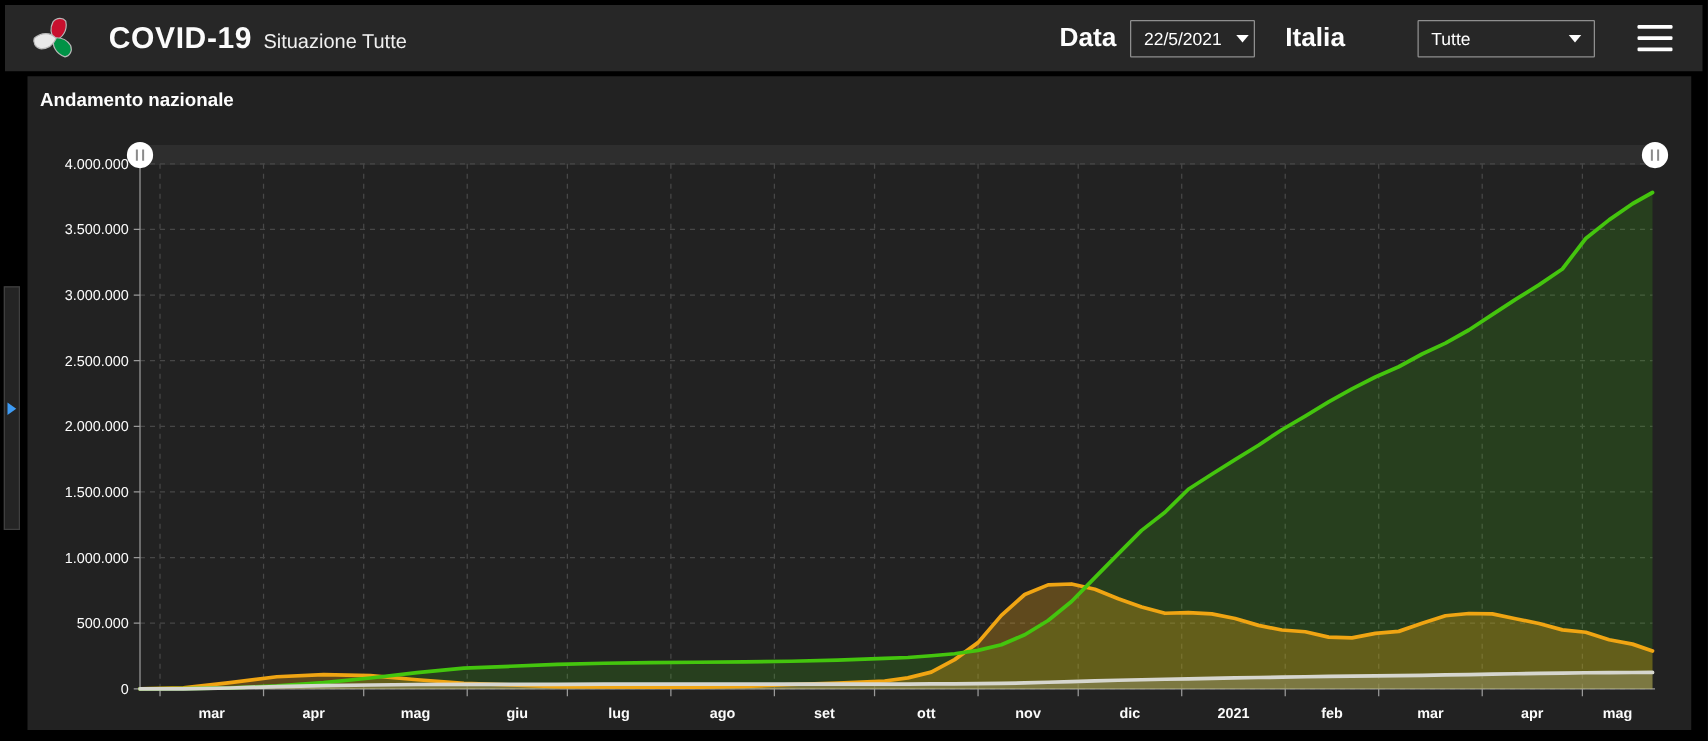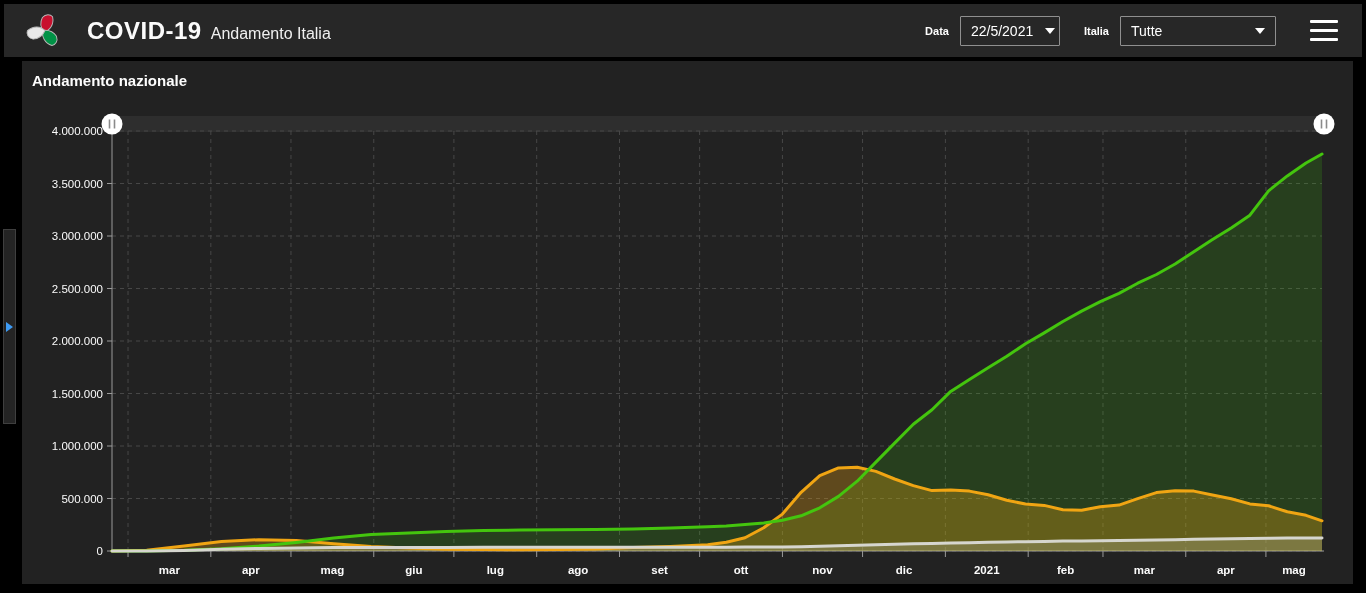--- a/index.html
+++ b/index.html
@@ -11,33 +11,33 @@
   
   .header{
     position:absolute;left:4px;top:4px;right:4px;height:53px;
     background:#272727;display:flex;align-items:center;
   }
   .logo{width:38px;height:38px;margin-left:21px;flex:0 0 auto;}
   .title-group{display:flex;align-items:baseline;margin-left:12px;}
   .app-title{font-size:24px;font-weight:bold;letter-spacing:.5px;color:#fbfbfb;margin-left:12px;}
   .app-subtitle{font-size:16px;margin-left:9px;color:#f0f0f0;}
   .header-spacer{flex:1;}
-  .ctl-label{font-size:11px;font-weight:bold;margin-right:11px;color:#fdfdfd;}
+  .ctl-label{font-size:21px;font-weight:bold;margin-right:11px;color:#fdfdfd;}
   .select-box{
     height:30px;border:1px solid #8f8f8f;border-radius:1px;
     display:flex;align-items:center;justify-content:space-between;
     padding:0 10px;font-size:14px;color:#fff;cursor:pointer;background:transparent;
     box-sizing:border-box;
   }
   .select-box .caret{
     width:0;height:0;border-left:5px solid transparent;border-right:5px solid transparent;
     border-top:6px solid #fff;margin-left:12px;flex:0 0 auto;
   }
   .date-box{width:100px;margin-right:24px;}
-  .region-box{width:156px;margin-right:34px;}
+  .region-box{width:142px;margin-right:34px;margin-left:47px;}
   .hamburger{width:28px;height:21px;margin-right:24px;display:flex;flex-direction:column;justify-content:space-between;cursor:pointer;}
   .hamburger .bar{height:3.4px;background:#fff;border-radius:1px;}
   
   .side-strip{
     position:absolute;left:3px;top:229px;width:13px;height:195px;
     background:#242424;border:1px solid #3f3f3f;box-sizing:border-box;
     display:flex;align-items:center;justify-content:center;cursor:pointer;
   }
   .side-strip .arrow{
     width:0;height:0;border-top:5px solid transparent;border-bottom:5px solid transparent;
@@ -61,21 +61,21 @@
 <div class="header">
   <svg class="logo" viewBox="-20 -20 40 40">
     <g stroke="#b9b9b9" stroke-width="1" stroke-linejoin="round">
       <path d="M0,1 C6,-2 8,-10 4,-17 C1,-19 -4,-18 -6,-13 C-7,-7 -4,-2 0,1 Z" fill="#c8102e" transform="rotate(18)"></path>
       <path d="M0,1 C6,-2 8,-10 4,-17 C1,-19 -4,-18 -6,-13 C-7,-7 -4,-2 0,1 Z" fill="#009246" transform="rotate(138)"></path>
       <path d="M0,1 C6,-2 8,-10 4,-17 C1,-19 -4,-18 -6,-13 C-7,-7 -4,-2 0,1 Z" fill="#e8e8e8" transform="rotate(258)"></path>
     </g>
   </svg>
   <div class="title-group">
     <span class="app-title">COVID-19</span>
-    <span class="app-subtitle">Andamento Italia</span>
+    <span class="app-subtitle">Situazione Tutte</span>
   </div>
   <div class="header-spacer"></div>
   <span class="ctl-label">Data</span>
   <div class="select-box date-box">
     <span>22/5/2021</span>
     <span class="caret"></span>
   </div>
   <span class="ctl-label">Italia</span>
   <div class="select-box region-box">
     <span>Tutte</span>

